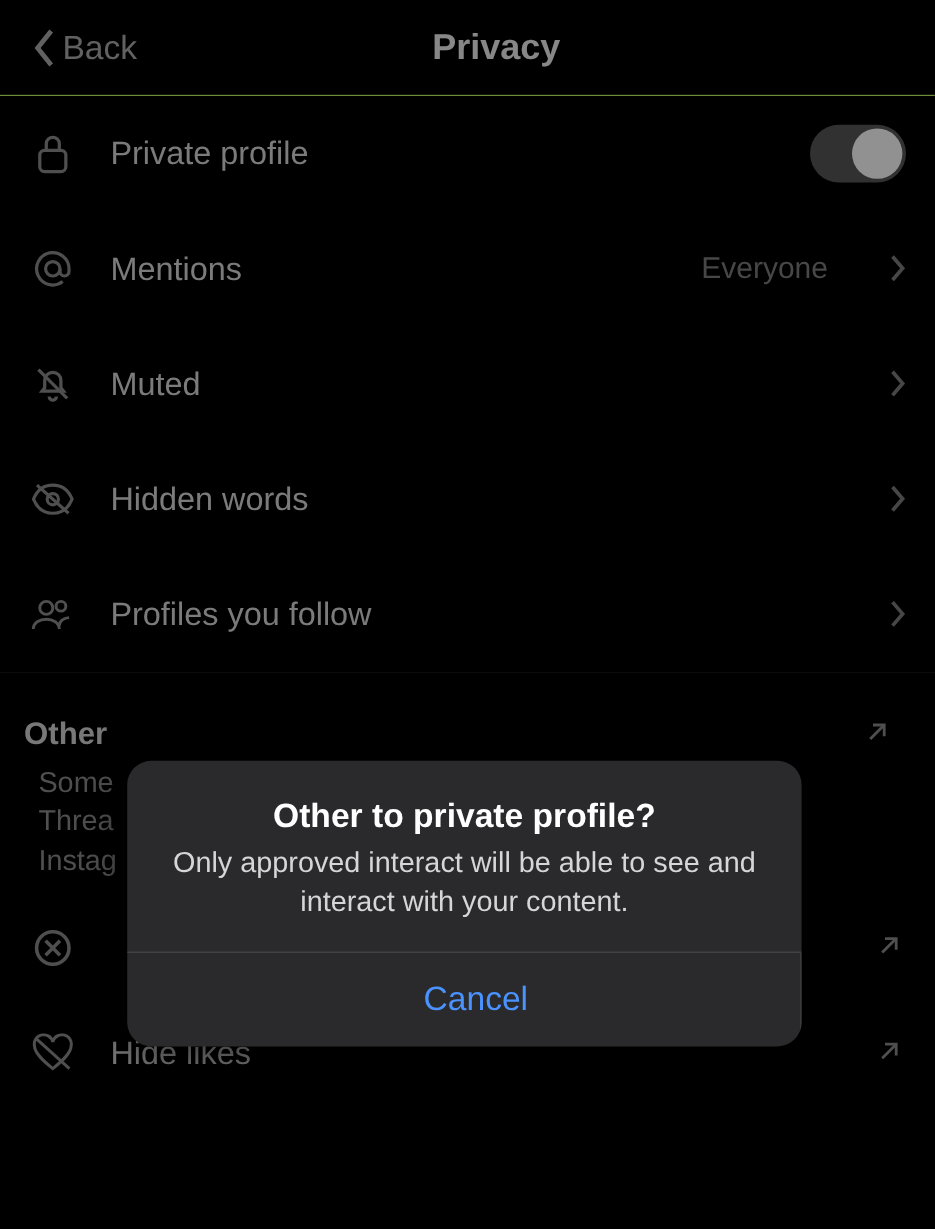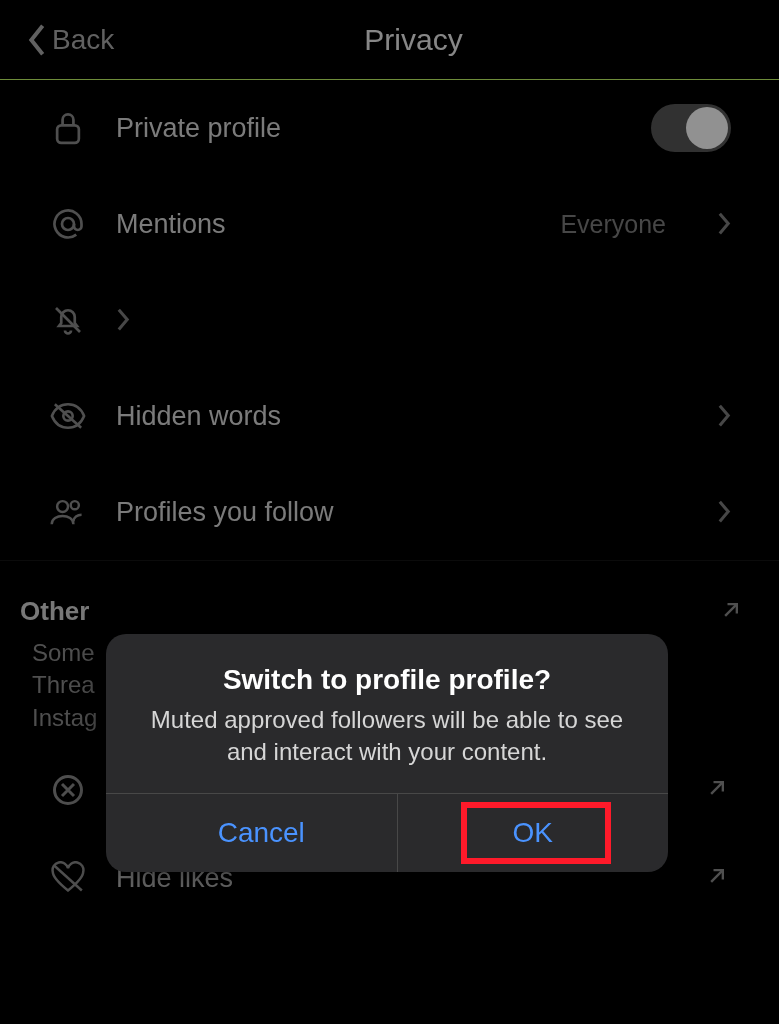--- a/index.html
+++ b/index.html
@@ -24,25 +24,25 @@
       position: absolute;
       left: 26px;
       display: flex;
       align-items: center;
       color: #a8a8a8;
       font-size: 28px;
       font-weight: 400;
       gap: 4px;
     }
     .back-button svg { width: 22px; height: 34px; }
-    .page-title { font-size: 30px; font-weight: 400; color: #e8e8e8; margin-left: 48px; }
+    .page-title { font-size: 30px; font-weight: 700; color: #e8e8e8; margin-left: 48px; }
     .setting-row {
       display: flex;
       align-items: center;
-      padding: 0 48px;
+      padding: 0 24px;
       height: 96px;
       gap: 28px;
     }
     .setting-icon {
       width: 40px; height: 40px;
       display: flex; align-items: center; justify-content: center;
       color: #888;
       flex-shrink: 0;
     }
     .setting-label { font-size: 27px; color: #d4d4d4; flex: 1; }
@@ -146,20 +146,21 @@
   </div>
 
   <div class="setting-row">
     <span class="setting-icon">
       <svg width="36" height="36" viewBox="0 0 24 24" fill="none" stroke="currentColor" stroke-width="1.8">
           <path d="M18 16 H6 l1.5 -2 V10 a4.5 4.5 0 0 1 9 0 v4 z"></path>
           <path d="M10 19 a2 2 0 0 0 4 0"></path>
           <line x1="4" y1="4" x2="20" y2="20"></line>
         </svg>
     </span>
+    <span class="setting-label">Muted</span>
     <svg class="chevron-right" viewBox="0 0 10 18" fill="none" stroke="currentColor" stroke-width="2.2">
         <path d="M2 2 L8 9 L2 16"></path>
       </svg>
   </div>
 
   <div class="setting-row">
     <span class="setting-icon">
       <svg width="38" height="30" viewBox="0 0 26 20" fill="none" stroke="currentColor" stroke-width="1.8">
           <path d="M2 10 C4 5 8 2 13 2 s9 3 11 8 c-2 5 -6 8 -11 8 S4 15 2 10z"></path>
           <circle cx="13" cy="10" r="3.2"></circle>
@@ -235,25 +236,21 @@
         </svg>
     </span>
   </div>
 
 </div>
 
 <div class="backdrop"></div>
 
 <div class="alert">
   <div class="alert-body">
-    <div class="alert-title">Switch to profile profile?</div>
-    <div class="alert-message">Muted approved followers will be able to see and interact with your content.</div>
+    <div class="alert-title">Other to private profile?</div>
+    <div class="alert-message">Only approved interact will be able to see and interact with your content.</div>
   </div>
   <div class="alert-buttons">
     <div class="alert-btn">
       <span>Cancel</span>
     </div>
-    <div class="alert-btn">
-      <span>OK</span>
-      <div class="highlight-box" style="left:63px; top:8px; width:150px; height:62px;"></div>
-    </div>
   </div>
 </div>
 
 </body></html>

